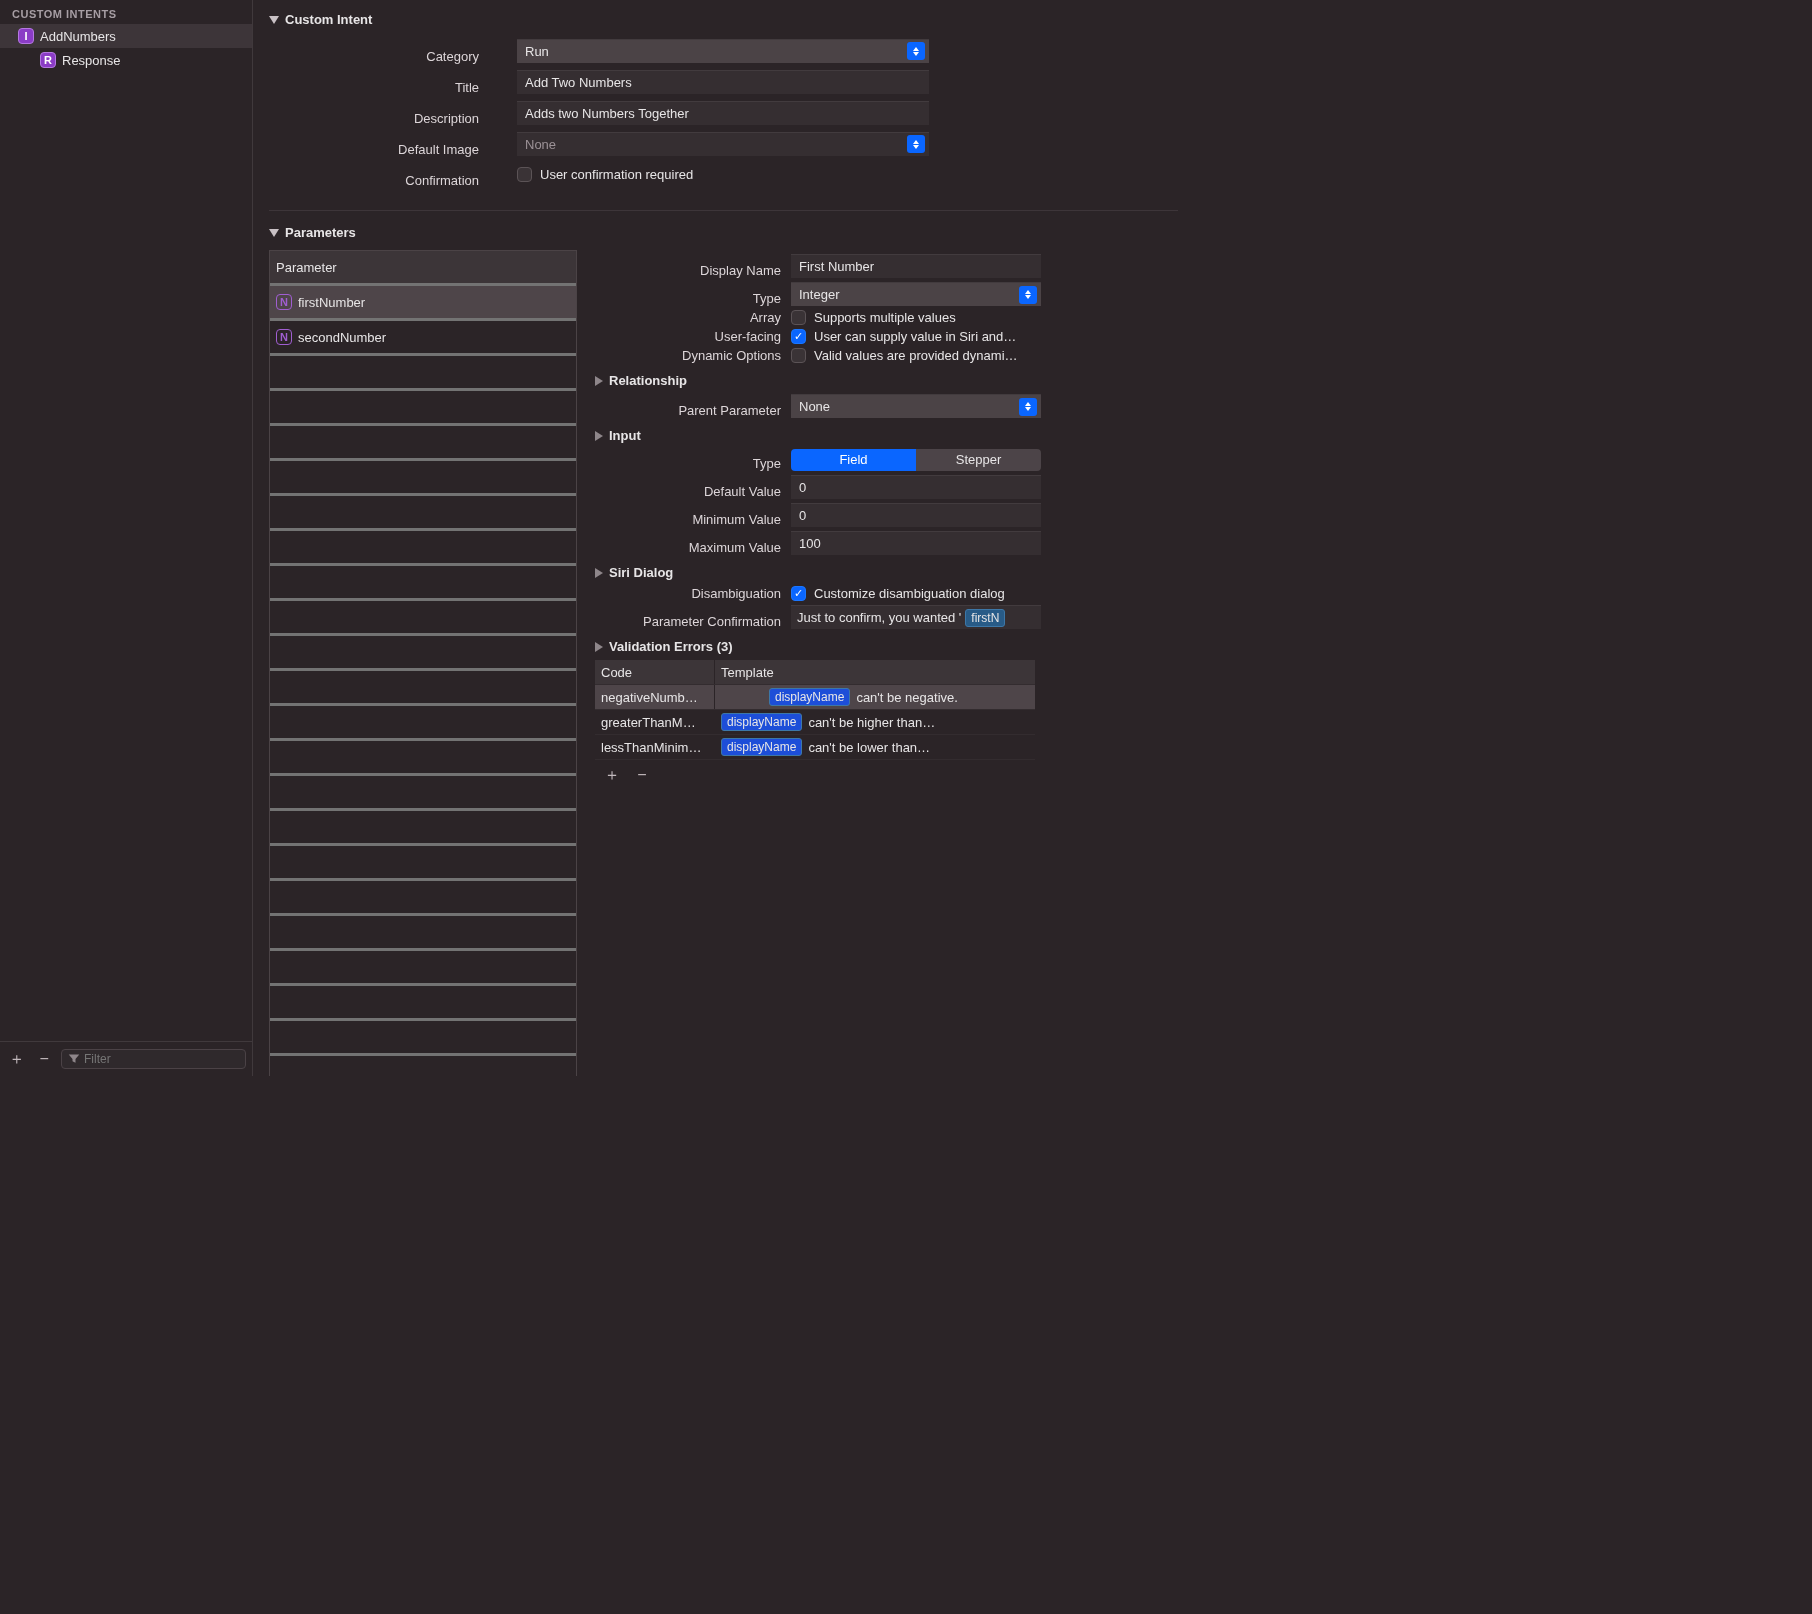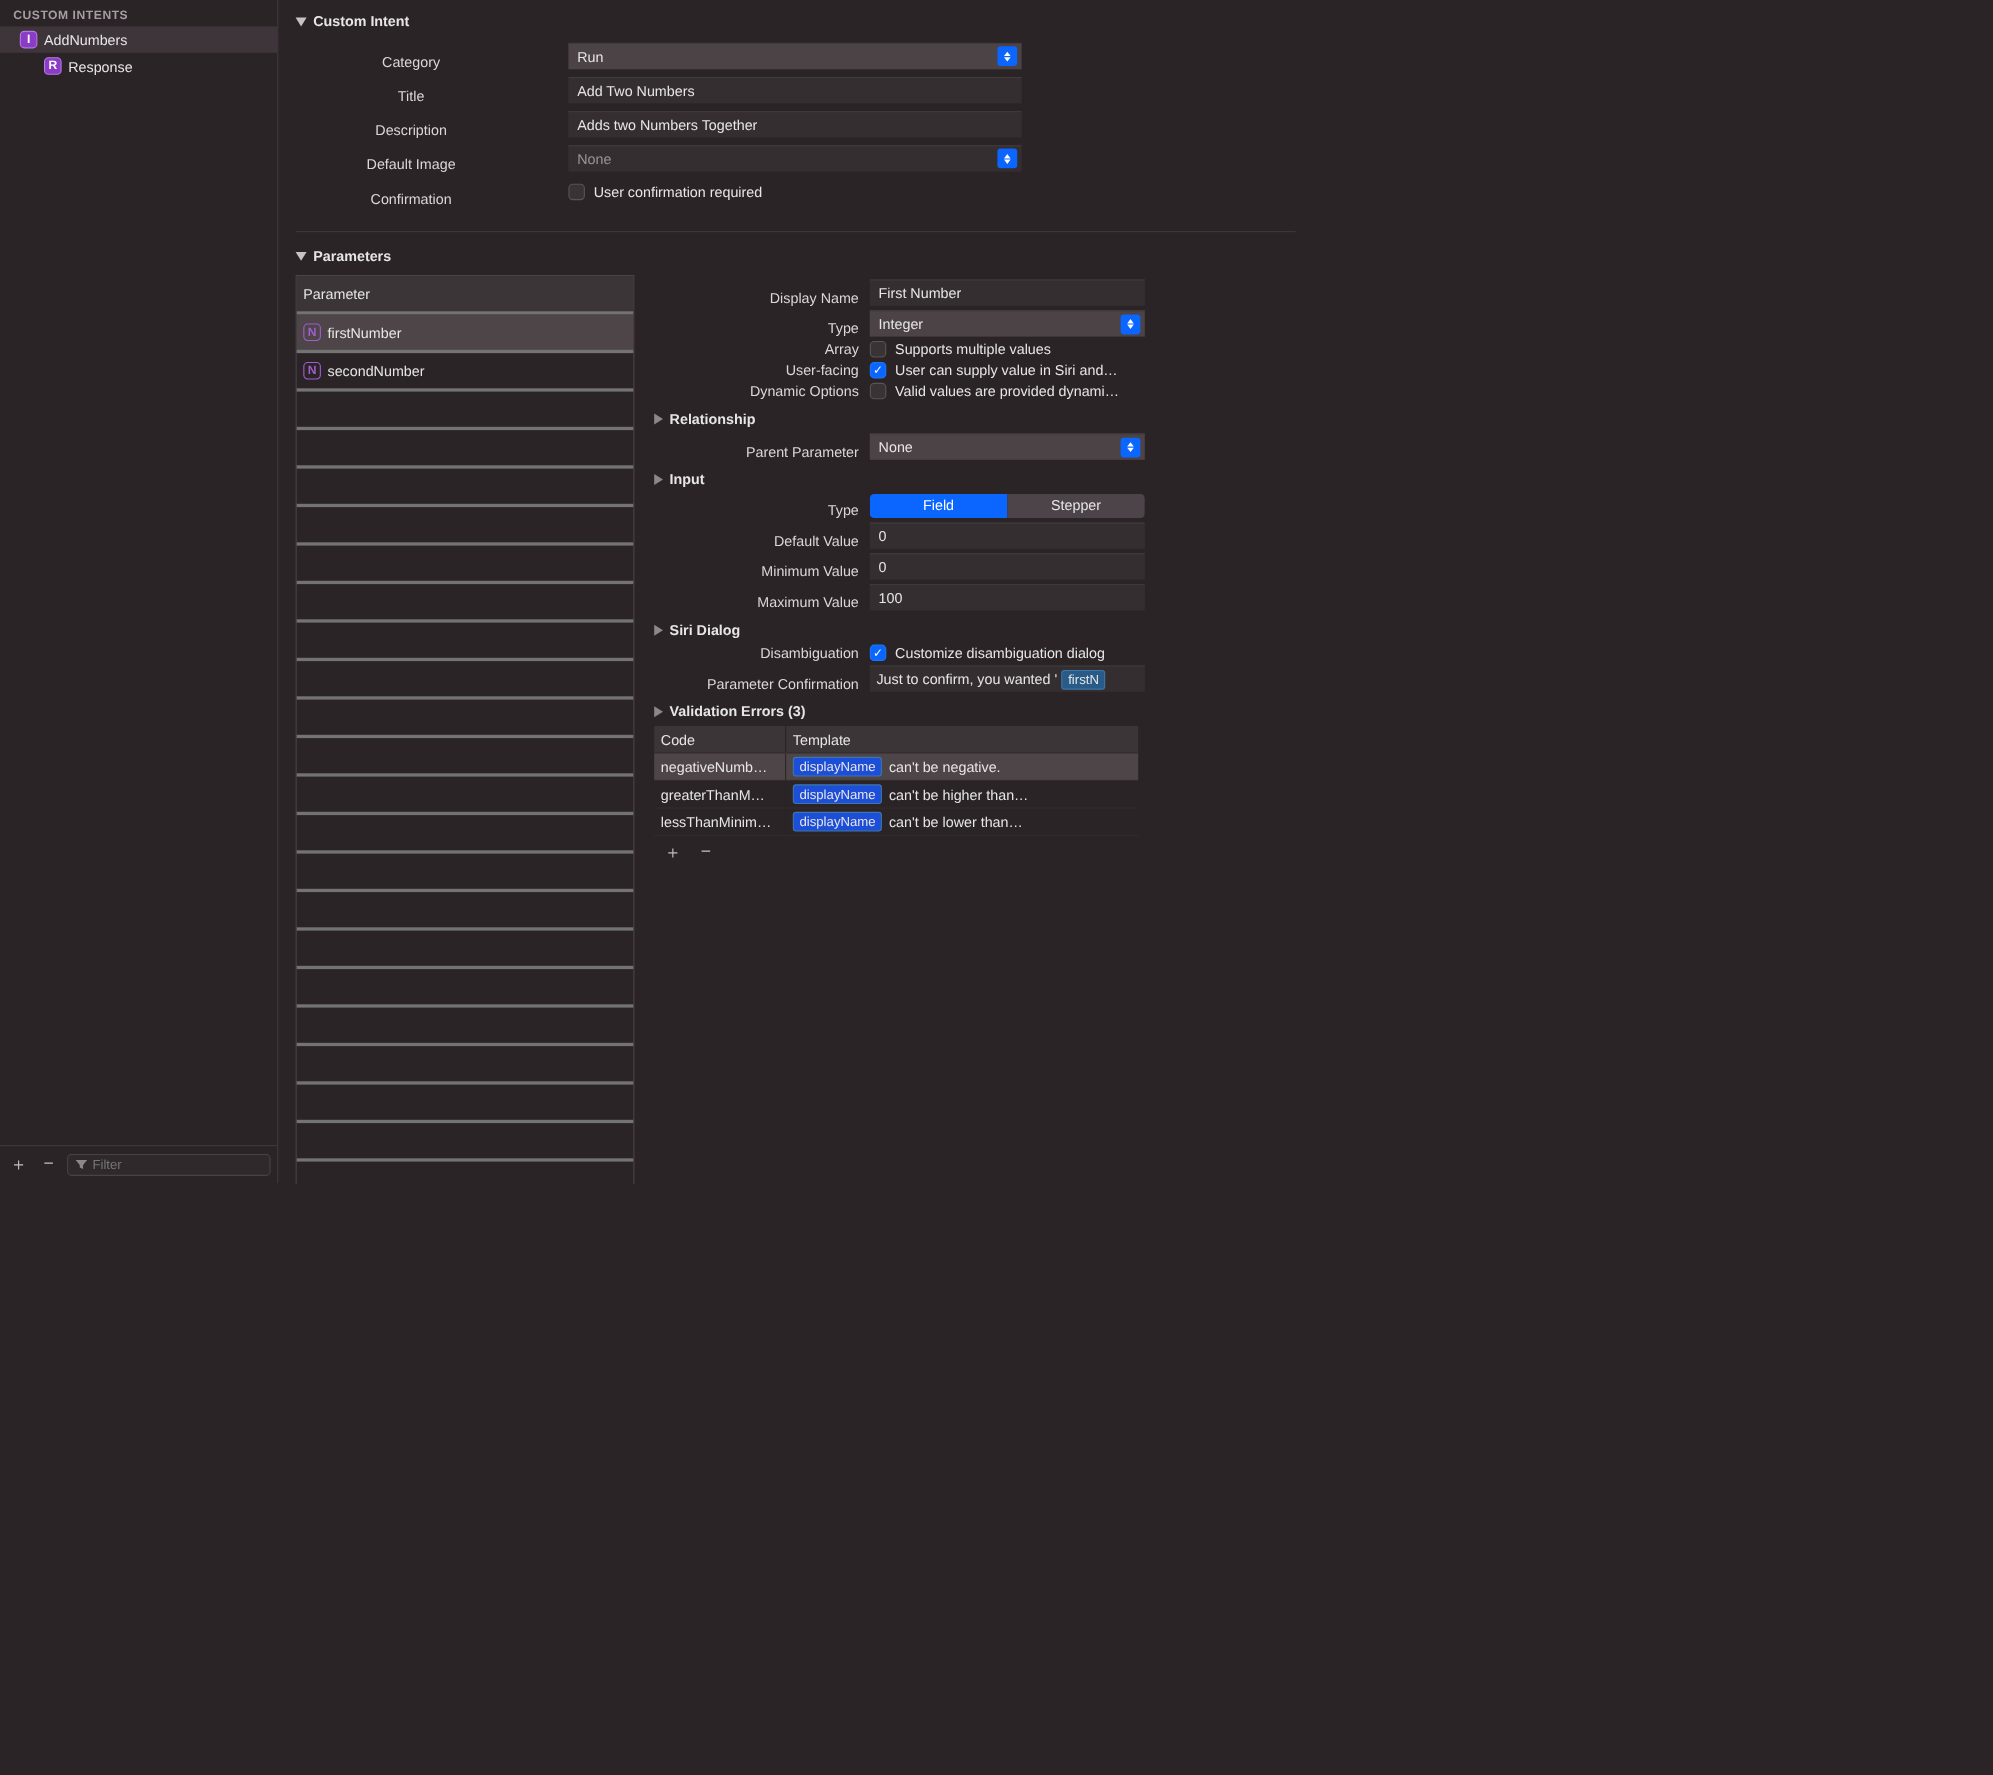--- a/index.html
+++ b/index.html
@@ -100,21 +100,21 @@
   .tri.right { border-width: 5px 0 5px 8px; border-color: transparent transparent transparent #8e868a; }
 
   .form-row {
     display: flex;
     align-items: center;
     gap: 10px;
     margin: 4px 0;
   }
   .form-row .lbl {
     width: 210px;
-    text-align: center;
+    text-align: right;
     color: #ddd6d9;
     font-size: 13px;
     margin-top: 12px;
   }
   .form-row .ctrl { flex: 1; max-width: 440px; padding-left: 28px; }
   .text-input, .select {
     width: 100%;
     background: #352e31;
     border: none;
     border-top: 1px solid #423b3e;
@@ -212,21 +212,21 @@
   }
   .seg .seg-item.active { background: #0a66ff; color: #fff; }
 
   
   .ve-table { width: 440px; }
   .ve-head, .ve-row { display: flex; border-bottom: 1px solid #332c2f; height: 25px; }
   .ve-head { background: #3c3538; }
   .ve-head .c, .ve-row .c { padding: 4px 6px; display: flex; align-items: center; overflow: hidden; text-overflow: ellipsis; white-space: nowrap;}
   .ve-head .c1, .ve-row .c1 { width: 120px; border-right: 1px solid #2b2427; }
   .ve-head .c2, .ve-row .c2 { flex: 1; gap: 6px;}
-  .ve-row.sel { background: #4e4549; }
+  .ve-row.sel { background: #4e4549; gap: 48px; }
   .token {
     background: #1d4ed8;
     border: 1px solid #3d77a7;
     border-radius: 3px; padding: 1px 5px; font-size: 12px;
   }
   .ve-toolbar {
     display: flex; gap: 8px; padding: 4px 6px;
   }
   .ve-toolbar .tb {
     width: 22px; height: 22px; display: flex; align-items: center; justify-content: center;

